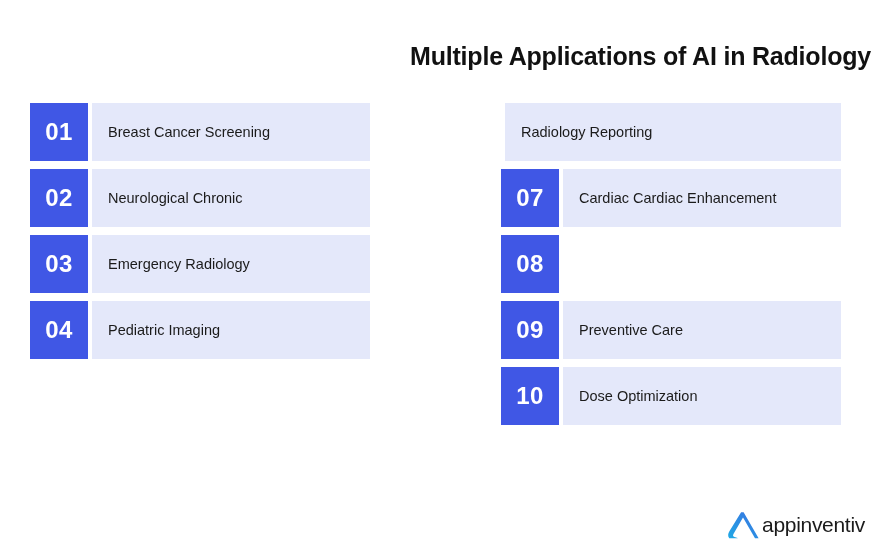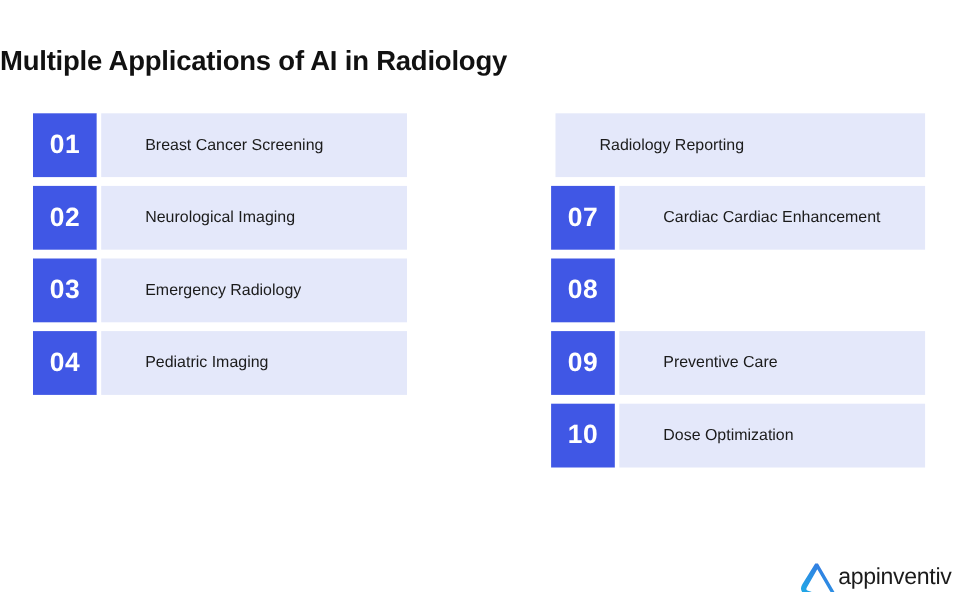--- a/index.html
+++ b/index.html
@@ -22,21 +22,21 @@
     height: 551px;
     background: #ffffff;
   }
 
   
   .page-title {
     position: absolute;
     top: 40px;
     left: 0;
     width: 871px;
-    text-align: left;
+    text-align: right;
     font-size: 25px;
     font-weight: bold;
     color: #111111;
     letter-spacing: -0.2px;
     line-height: 32px;
   }
 
   
   .columns {
     position: absolute;
@@ -82,21 +82,21 @@
     width: 4px;
     min-width: 4px;
     background: #ffffff;
   }
 
   .item-panel {
     flex: 1 1 auto;
     background: #e4e8fa;
     display: flex;
     align-items: center;
-    padding-left: 40px;
+    padding-left: 16px;
     box-sizing: border-box;
   }
 
   .item-label {
     font-size: 14.5px;
     color: #1b1b1b;
     line-height: 20px;
     font-weight: normal;
   }
 
@@ -140,21 +140,21 @@
         <div class="item-number">01</div>
         <div class="item-gap"></div>
         <div class="item-panel">
           <span class="item-label">Breast Cancer Screening</span>
         </div>
       </div>
       <div class="item-row">
         <div class="item-number">02</div>
         <div class="item-gap"></div>
         <div class="item-panel">
-          <span class="item-label">Neurological Imaging</span>
+          <span class="item-label">Neurological Chronic</span>
         </div>
       </div>
       <div class="item-row">
         <div class="item-number">03</div>
         <div class="item-gap"></div>
         <div class="item-panel">
           <span class="item-label">Emergency Radiology</span>
         </div>
       </div>
       <div class="item-row">

